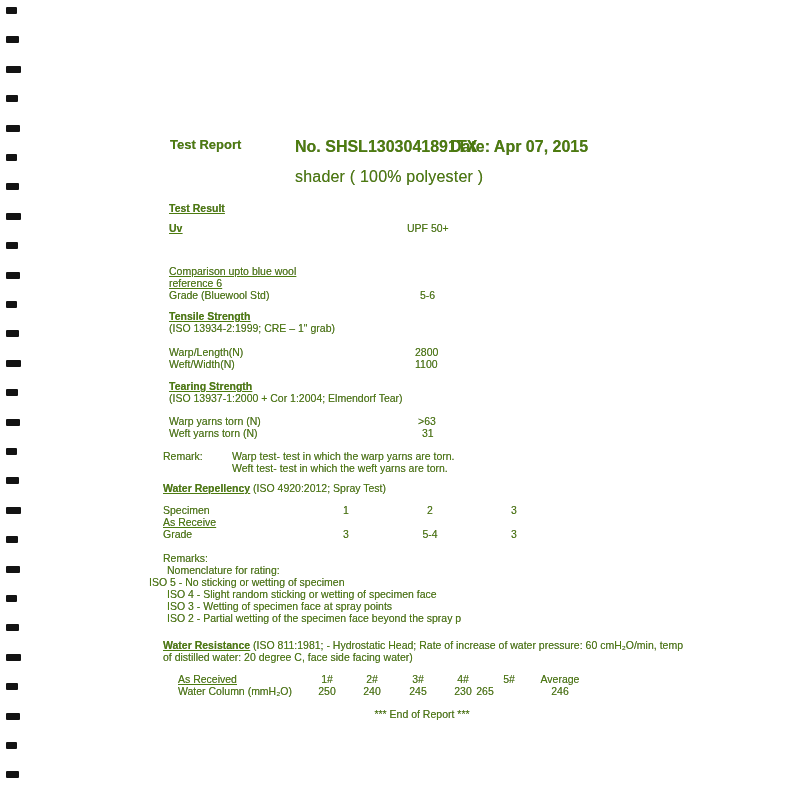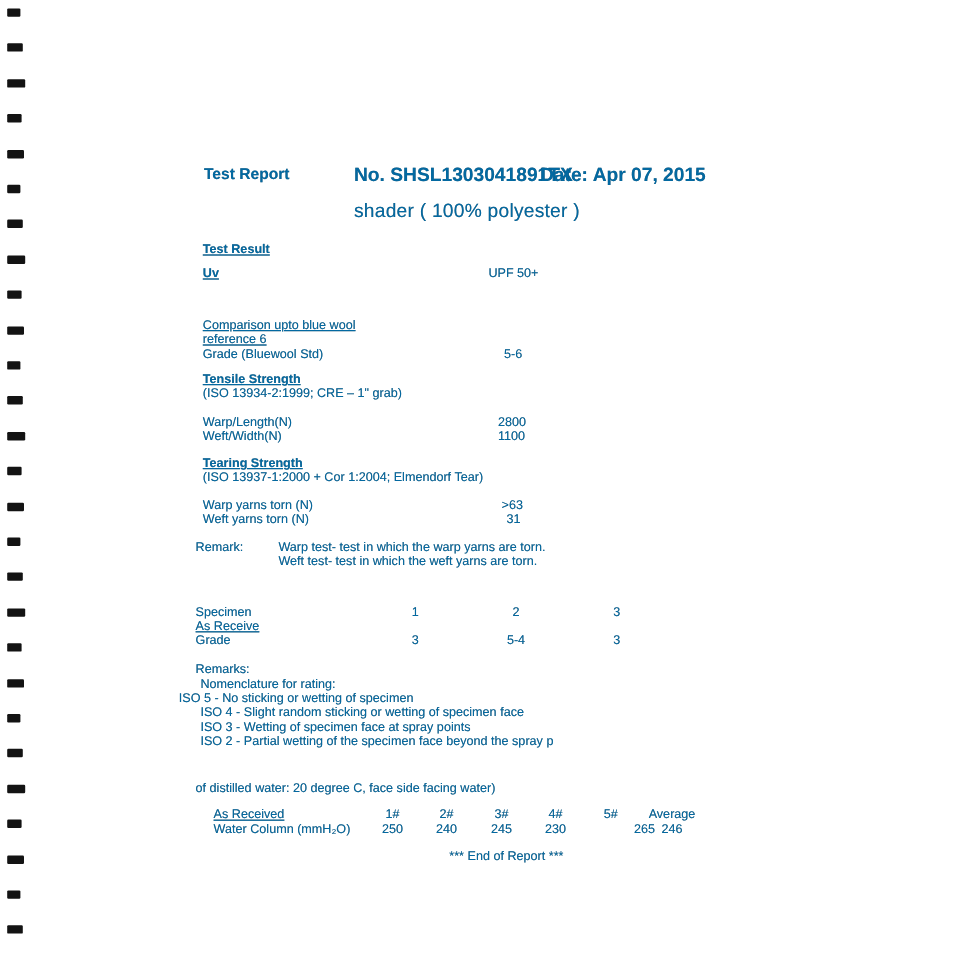--- a/index.html
+++ b/index.html
@@ -1,18 +1,18 @@
 <!DOCTYPE html>
 <html><head>
 <meta charset="utf-8">
 <style>
   html,body { margin:0; padding:0; }
   .canvas {
     position:relative; width:800px; height:800px; background:#ffffff;
-    font-family:"Liberation Sans", sans-serif; color:#0369a1; overflow:hidden;
+    font-family:"Liberation Sans", sans-serif; color:#4d7c0f; overflow:hidden;
   }
   .t { position:absolute; white-space:pre; font-size:10.5px; line-height:12px;
        text-shadow:0 0 0.5px rgba(40,40,40,0.55); }
   .b { font-weight:700; }
   .u { text-decoration:underline; }
   .ctr { transform:translateX(-50%); }
   .hdr { font-size:13px; }
   .sub { font-size:16px; }
   .sample { font-size:16px; letter-spacing:0.2px; }
   .mark { position:absolute; left:6px; width:13px; height:8px; background:#131313; border-radius:1px; }
@@ -77,51 +77,53 @@
   <div class="t b u" style="left:169px;top:380px">Tearing Strength</div>
   <div class="t" style="left:169px;top:392px">(ISO 13937-1:2000 + Cor 1:2004; Elmendorf Tear)</div>
   <div class="t" style="left:169px;top:415px">Warp yarns torn (N)</div>
   <div class="t" style="left:418px;top:415px">&gt;63</div>
   <div class="t" style="left:169px;top:427px">Weft yarns torn (N)</div>
   <div class="t" style="left:422px;top:427px">31</div>
   <div class="t" style="left:163px;top:450px">Remark:</div>
   <div class="t" style="left:232px;top:450px">Warp test- test in which the warp yarns are torn.</div>
   <div class="t" style="left:232px;top:462px">Weft test- test in which the weft yarns are torn.</div>
 
+  <div class="t" style="left:163px;top:482px"><span class="b u">Water Repellency</span><span> (ISO 4920:2012; Spray Test)</span></div>
 
   <div class="t" style="left:163px;top:504px">Specimen</div>
   <div class="t ctr" style="left:346px;top:504px">1</div>
   <div class="t ctr" style="left:430px;top:504px">2</div>
   <div class="t ctr" style="left:514px;top:504px">3</div>
   <div class="t u" style="left:163px;top:516px">As Receive</div>
   <div class="t" style="left:163px;top:528px">Grade</div>
   <div class="t ctr" style="left:346px;top:528px">3</div>
   <div class="t ctr" style="left:430px;top:528px">5-4</div>
   <div class="t ctr" style="left:514px;top:528px">3</div>
 
   <div class="t" style="left:163px;top:552px">Remarks:</div>
   <div class="t" style="left:167px;top:564px">Nomenclature for rating:</div>
   <div class="t" style="left:149px;top:576px">ISO 5 - No sticking or wetting of specimen</div>
   <div class="t" style="left:167px;top:588px">ISO 4 - Slight random sticking or wetting of specimen face</div>
   <div class="t" style="left:167px;top:600px">ISO 3 - Wetting of specimen face at spray points</div>
   <div class="t" style="left:167px;top:612px">ISO 2 - Partial wetting of the specimen face beyond the spray p</div>
 
+  <div class="t" style="left:163px;top:639px"><span class="b u">Water Resistance</span><span> (ISO 811:1981; - Hydrostatic Head; Rate of increase of water pressure: 60 cmH₂O/min, temp</span></div>
   <div class="t" style="left:163px;top:651px">of distilled water: 20 degree C, face side facing water)</div>
 
   <div class="t u" style="left:178px;top:673px">As Received</div>
   <div class="t ctr" style="left:327px;top:673px">1#</div>
   <div class="t ctr" style="left:372px;top:673px">2#</div>
   <div class="t ctr" style="left:418px;top:673px">3#</div>
   <div class="t ctr" style="left:463px;top:673px">4#</div>
   <div class="t ctr" style="left:509px;top:673px">5#</div>
   <div class="t ctr" style="left:560px;top:673px">Average</div>
 
   <div class="t" style="left:178px;top:685px">Water Column (mmH₂O)</div>
   <div class="t ctr" style="left:327px;top:685px">250</div>
   <div class="t ctr" style="left:372px;top:685px">240</div>
   <div class="t ctr" style="left:418px;top:685px">245</div>
   <div class="t ctr" style="left:463px;top:685px">230</div>
-  <div class="t ctr" style="left:537px;top:685px">265</div>
+  <div class="t ctr" style="left:485px;top:685px">265</div>
   <div class="t ctr" style="left:560px;top:685px">246</div>
 
   <div class="t ctr" style="left:422px;top:708px">*** End of Report ***</div>
 
 </div>
 
 </body></html>

